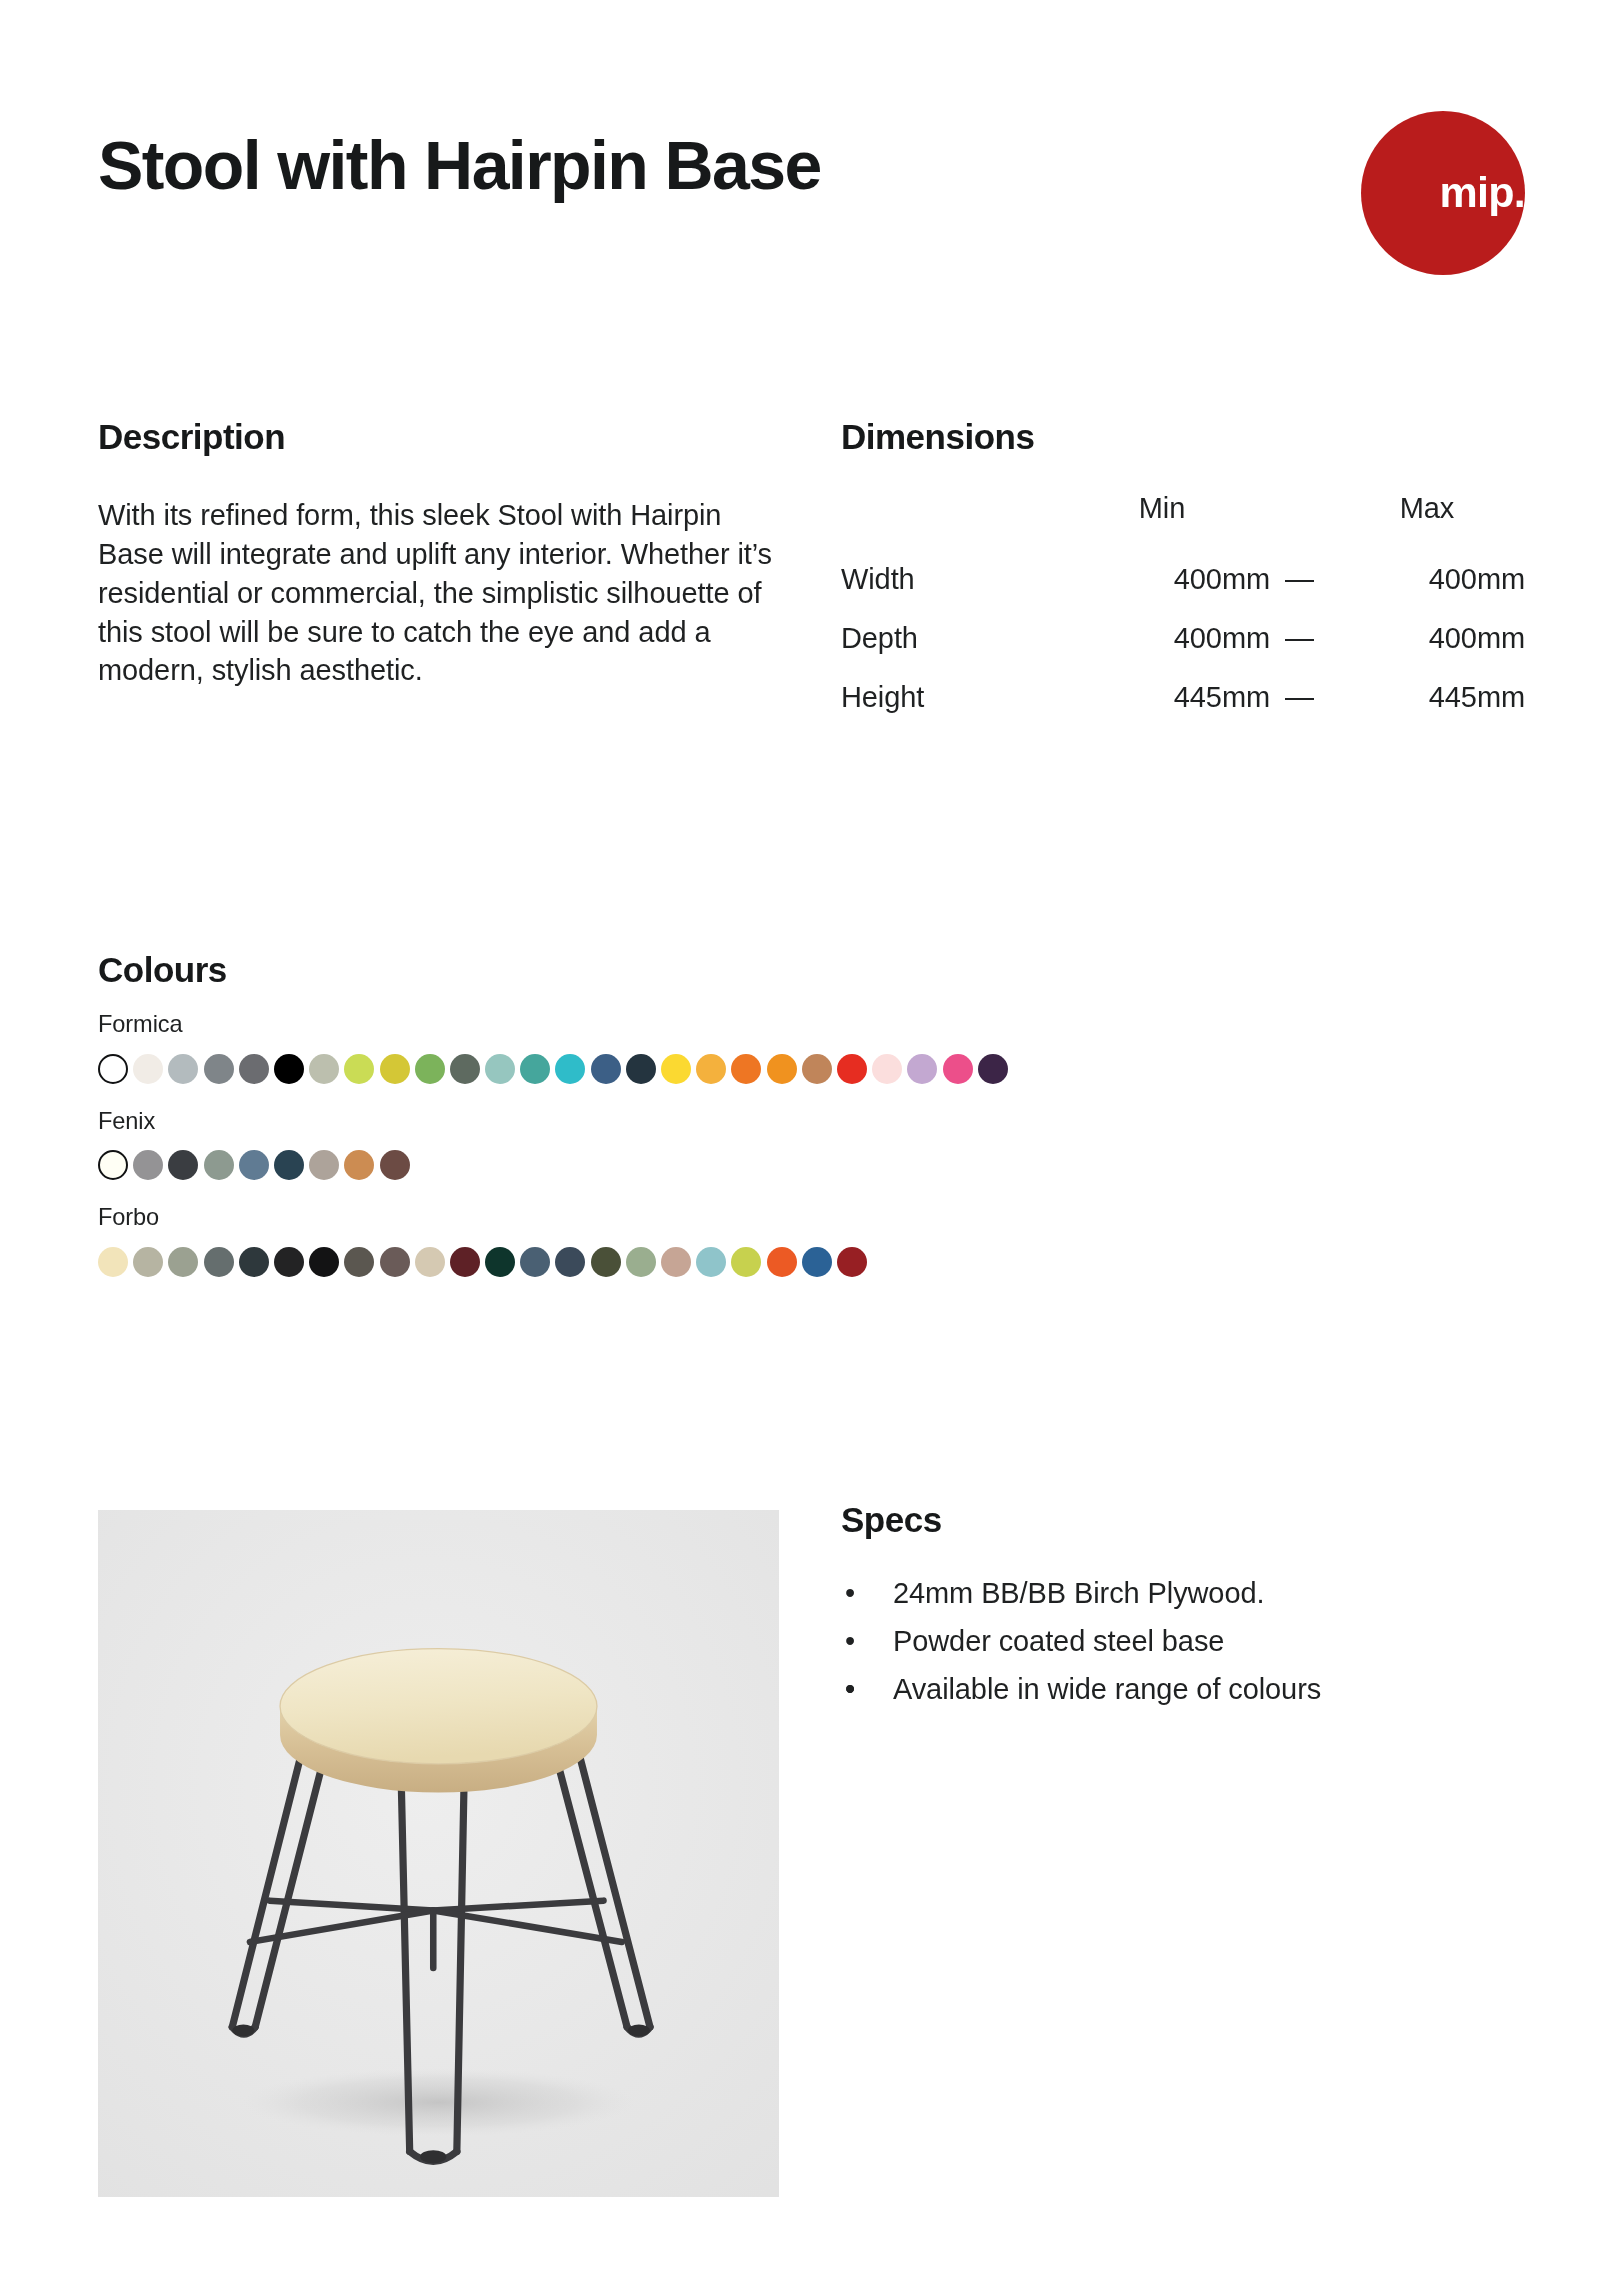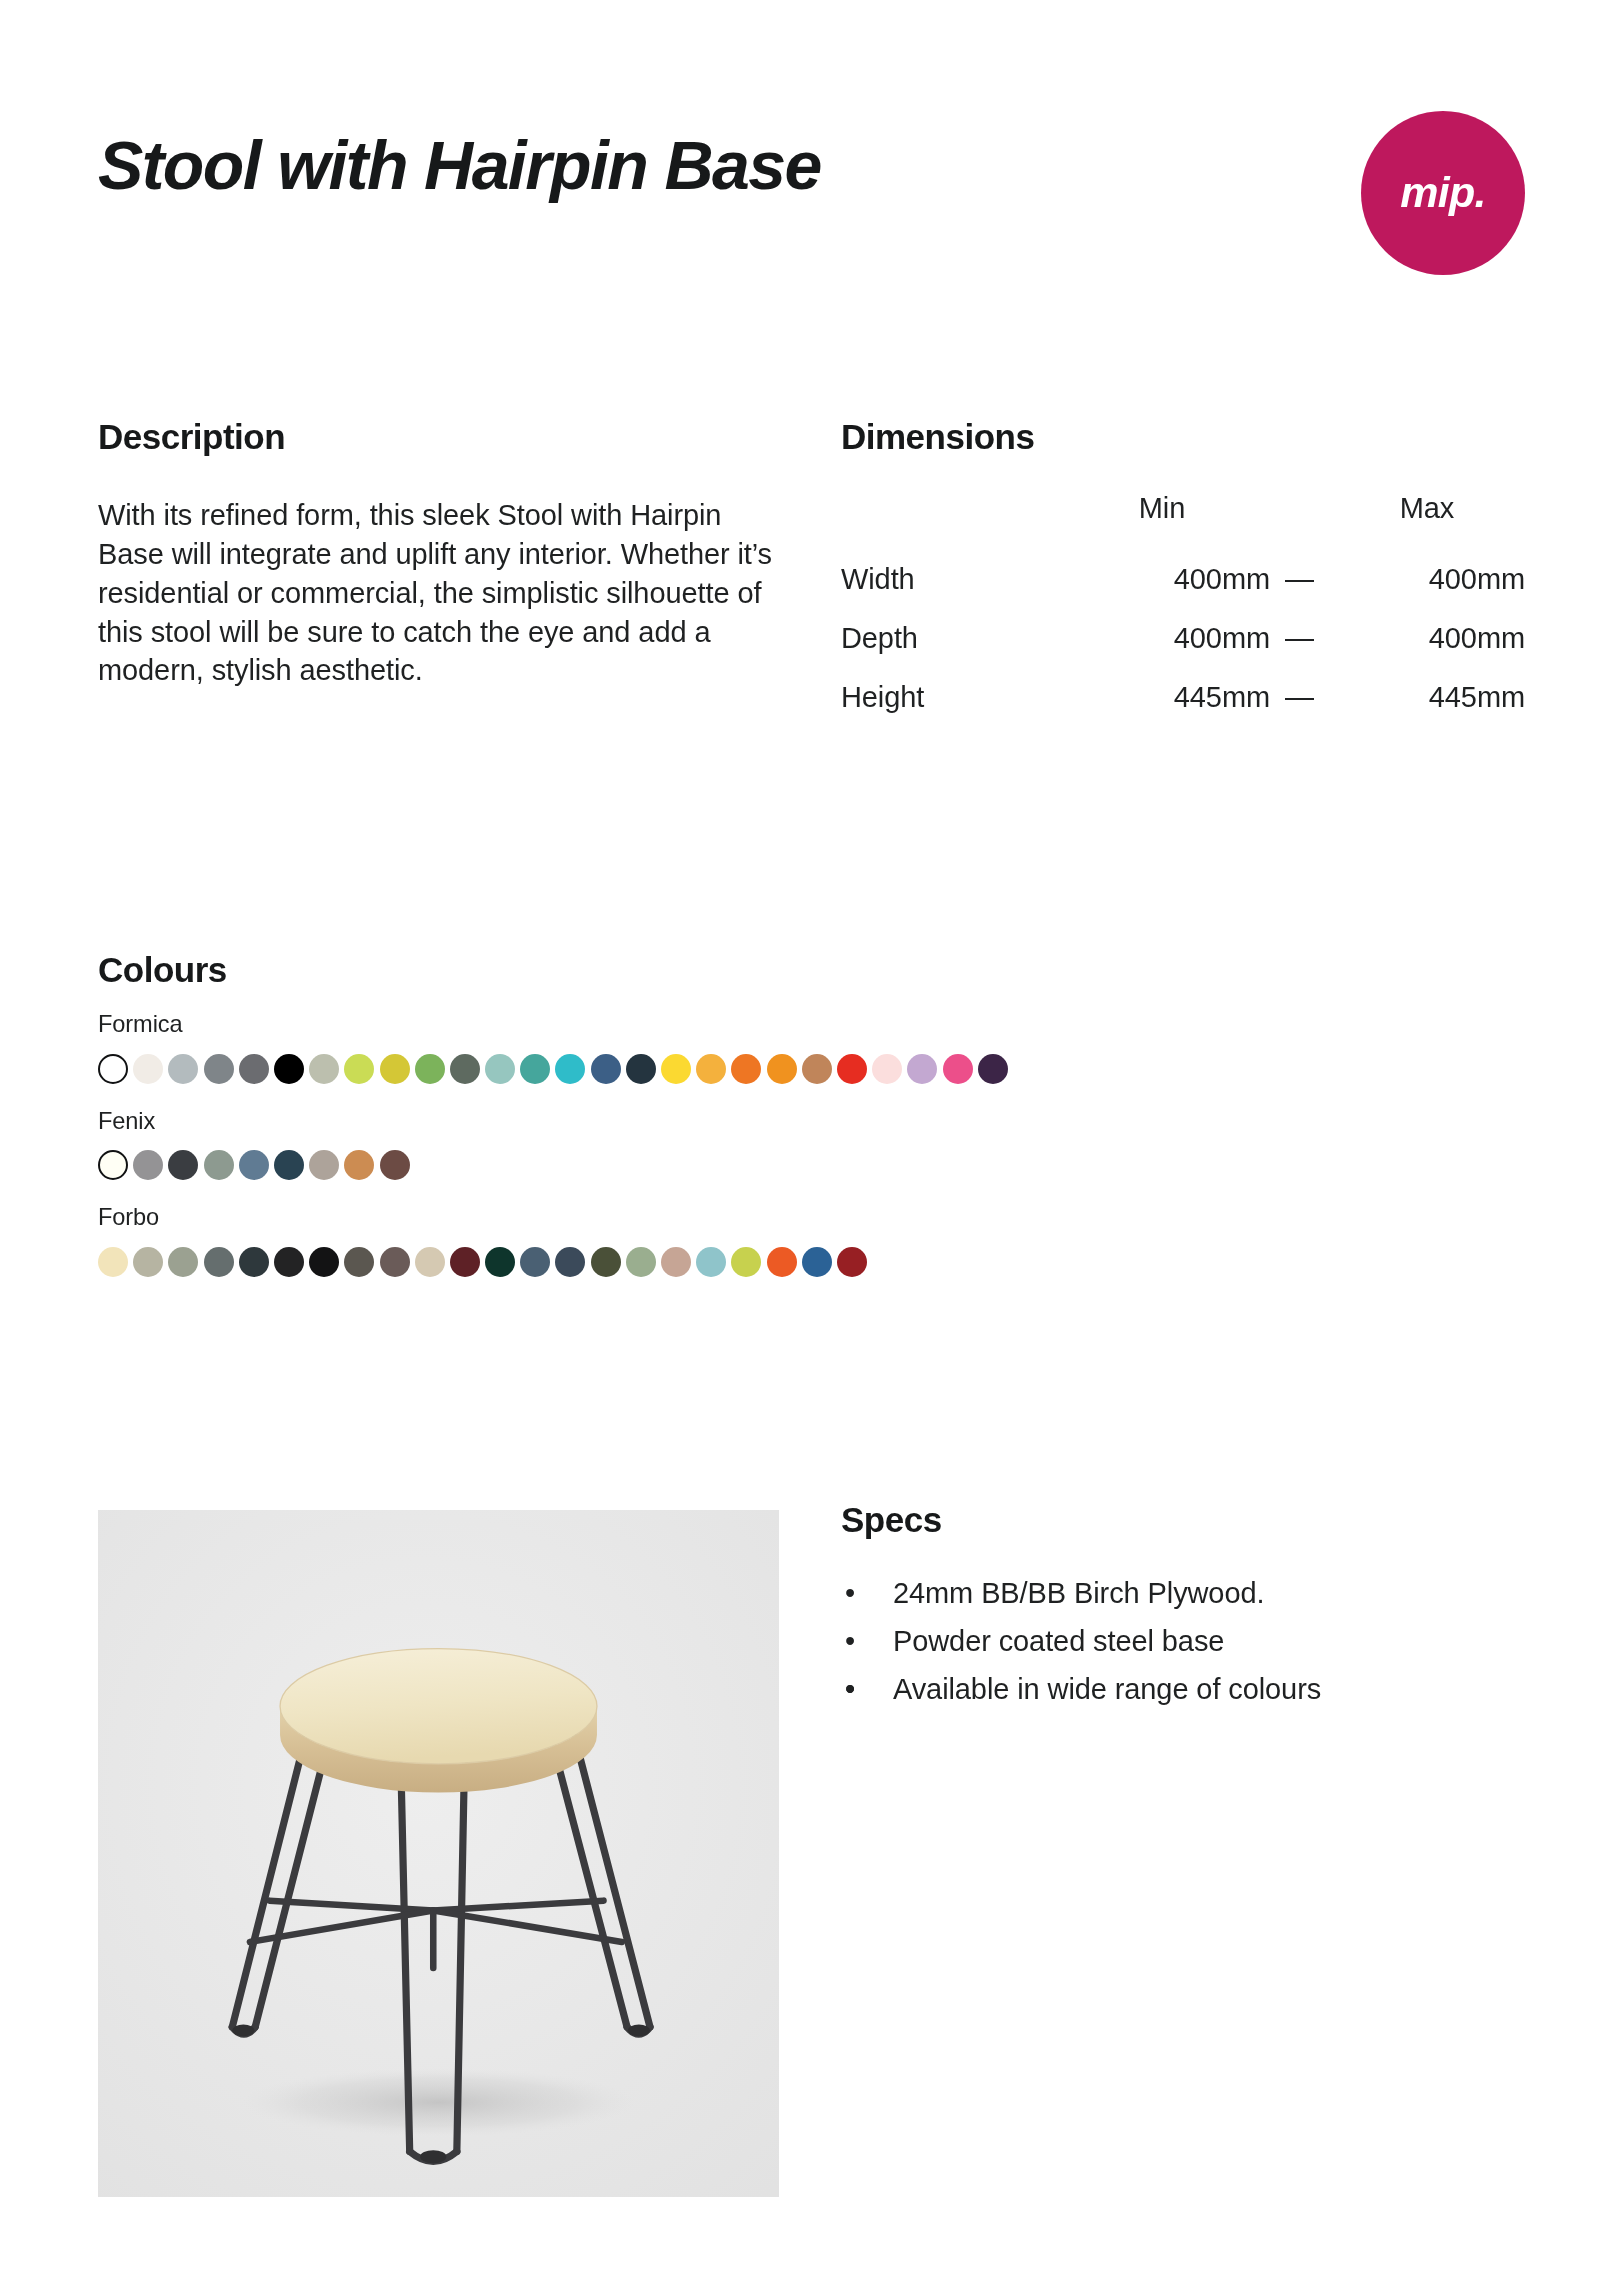--- a/index.html
+++ b/index.html
@@ -21,44 +21,43 @@
     inset: 0;
   }
 
   
   .header {
     position: absolute;
     left: 98px;
     top: 111px;
     width: 1427px;
     height: 170px;
-    font-style: italic;
   }
   .page-title {
     position: absolute;
     left: 0;
     top: 19.6px;
     font-size: 68px;
     font-weight: bold;
     letter-spacing: -1.6px;
     line-height: 1;
     color: #17191a;
     white-space: nowrap;
   }
   .logo {
     position: absolute;
     right: 0;
     top: 0;
     width: 164px;
     height: 164px;
     border-radius: 50%;
-    background: #be185d;
+    background: #b91c1c;
     display: flex;
     align-items: center;
-    justify-content: center;
+    justify-content: flex-end;
   }
   .logo-text {
     color: #ffffff;
     font-size: 43px;
     font-weight: bold;
     letter-spacing: -0.7px;
     line-height: 1;
     transform: translateY(-1.3px);
   }
 

